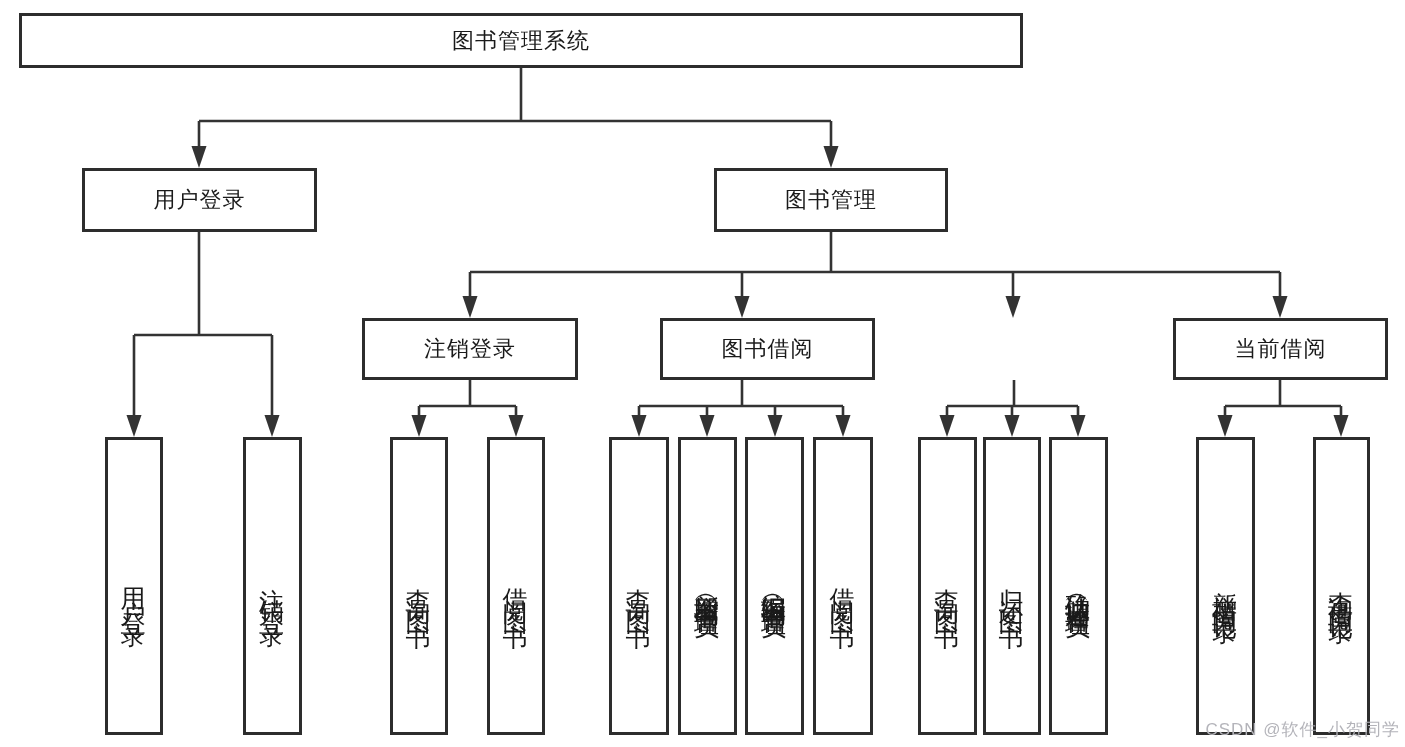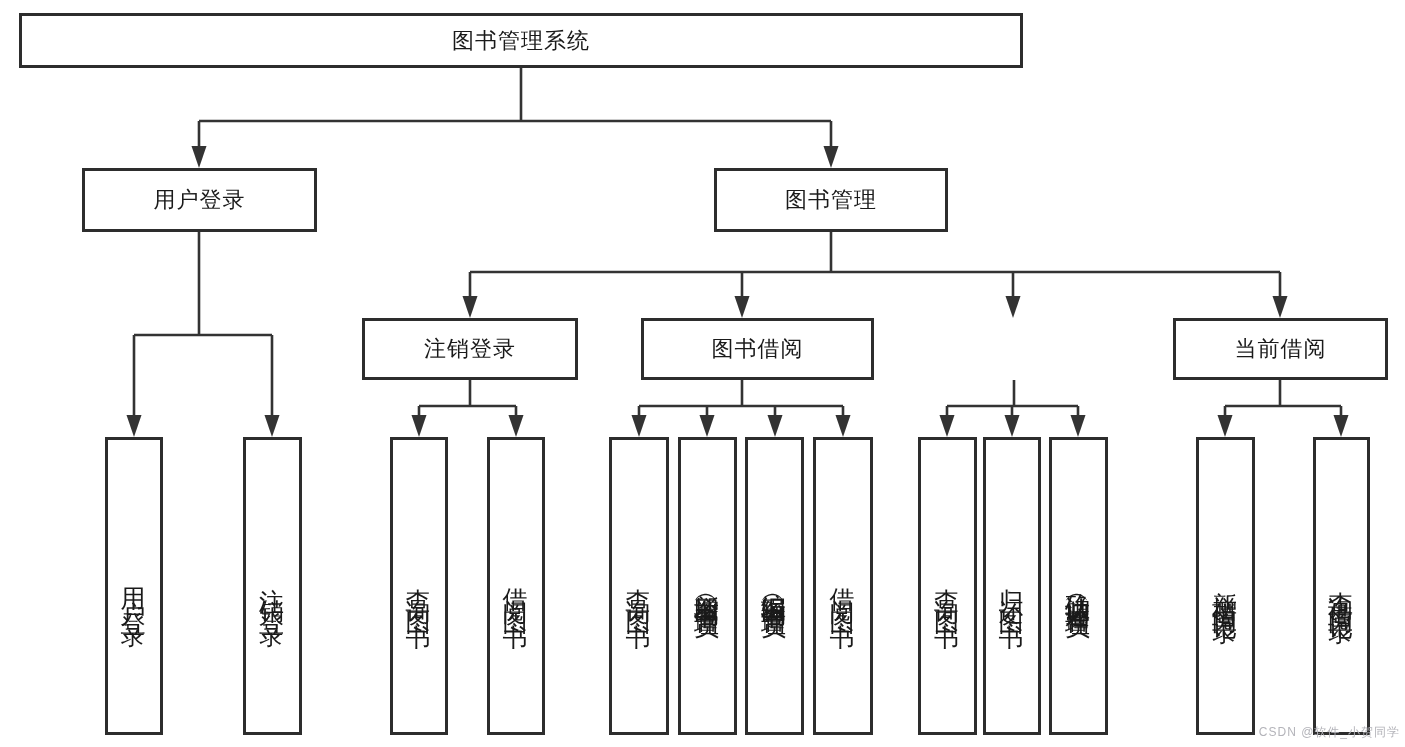--- a/index.html
+++ b/index.html
@@ -22,21 +22,21 @@
   .h-box{font-size:22px;letter-spacing:1px;}
   .v-box span{
     writing-mode:vertical-rl;text-orientation:mixed;white-space:nowrap;flex:none;
     font-size:25px;
   }
   .ls4 span{letter-spacing:12px;padding-top:12px;}
   .ls6 span{letter-spacing:6px;padding-top:6px;}
   .ls9 span{letter-spacing:3px;padding-top:3px;}
   .watermark{
     position:absolute;right:5px;bottom:6px;z-index:2;
-    font-size:12px;color:var(--watermark);letter-spacing:1px;text-align:center;
+    font-size:17px;color:var(--watermark);letter-spacing:1px;text-align:center;
   }
 </style>
 </head>
 <body>
 
 <div class="stage">
 
   <svg class="connectors" width="1405" height="747" viewBox="0 0 1405 747">
     <g>
       <path d="M521 68 V121 M199 121 H831 M199 121 V152 M831 121 V152"></path>
@@ -87,21 +87,21 @@
   <div class="box h-box" style="left:82px;top:168px;width:235px;height:64px">
     <span>用户登录</span>
   </div>
   <div class="box h-box" style="left:714px;top:168px;width:234px;height:64px">
     <span>图书管理</span>
   </div>
 
   <div class="box h-box" style="left:362px;top:318px;width:216px;height:62px">
     <span>注销登录</span>
   </div>
-  <div class="box h-box" style="left:641px;top:318px;width:233px;height:62px">
+  <div class="box h-box" style="left:660px;top:318px;width:215px;height:62px">
     <span>图书借阅</span>
   </div>
   <div class="box h-box" style="left:1173px;top:318px;width:215px;height:62px">
     <span>当前借阅</span>
   </div>
 
   <div class="box v-box ls4" style="left:105px;top:437px;width:58px;height:298px">
     <span>用户登录</span>
   </div>
   <div class="box v-box ls4" style="left:243px;top:437px;width:59px;height:298px">

